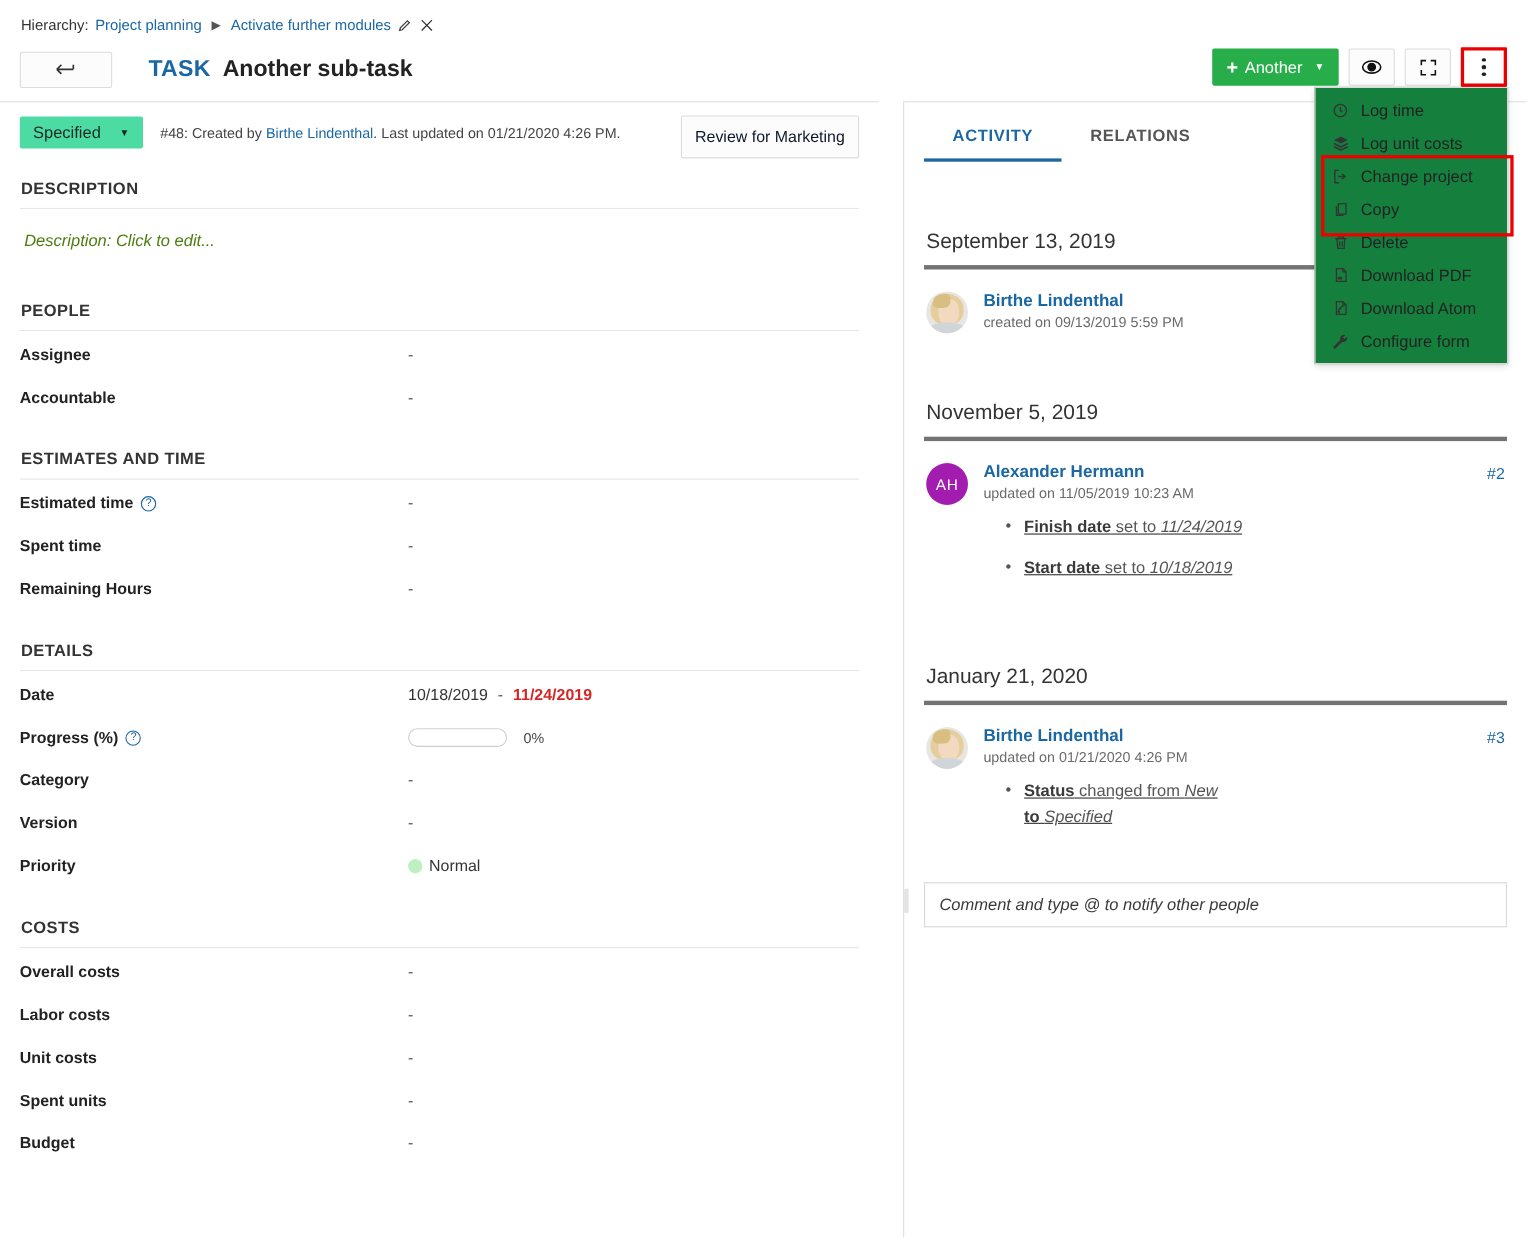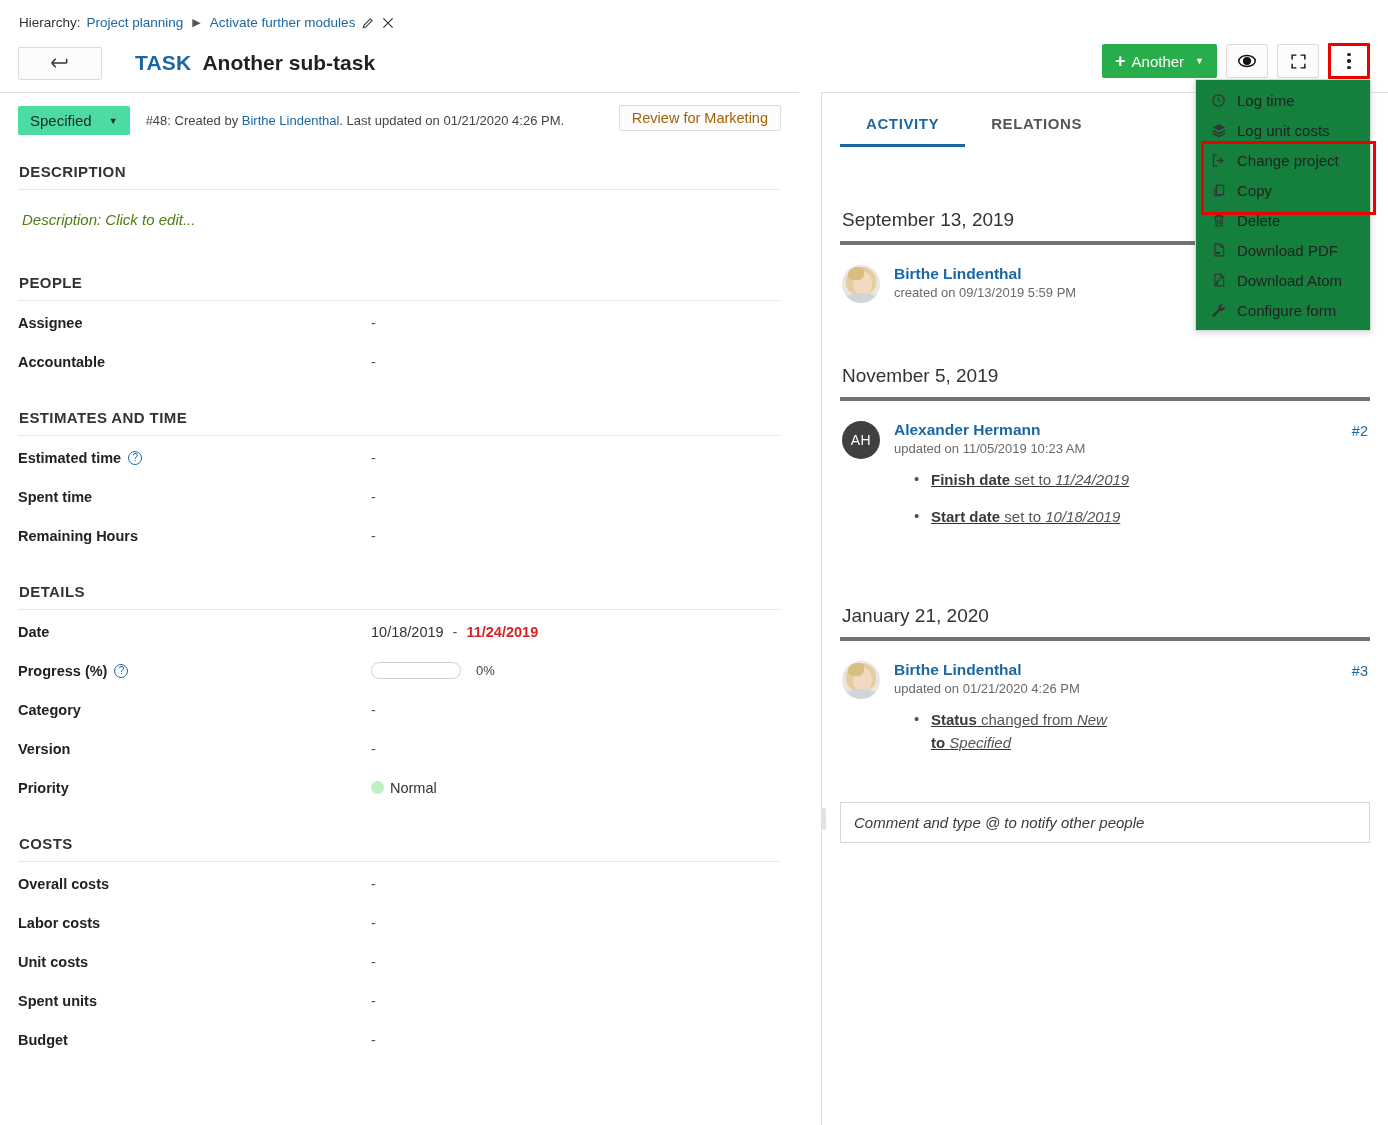--- a/index.html
+++ b/index.html
@@ -101,21 +101,21 @@
     background: #4ddba4; color: #1b2a25; border: none; border-radius: 2px;
     height: 29px; padding: 0 12px; display: flex; align-items: center; gap: 17px;
     font-size: 15px; cursor: pointer; font-family: inherit;
   }
   .status-badge .caret { font-size: 9px; }
   .meta-line { font-size: 13px; color: #444; }
   .meta-line a { color: #1a67a3; text-decoration: none; cursor: pointer; }
   .review-btn {
     position: absolute; right: 18px; top: 12px;
     border: 1px solid #dcdcdc; background: #fcfcfc; border-radius: 2px;
-    height: 26px; padding: 0 12px; font-size: 14.5px; color: #a16207;
+    height: 39px; padding: 0 12px; font-size: 14.5px; color: #0f172a;
     cursor: pointer; font-family: inherit;
   }
 
   
   .form { padding: 0 18px; }
   .section-title {
     font-size: 15px; font-weight: bold; color: #333; letter-spacing: .4px;
     padding: 28px 0 9px 1px; text-transform: uppercase;
   }
   .section-rule { border-bottom: 1px solid #e7e7e7; margin-bottom: 2px; }
@@ -180,21 +180,21 @@
   .avatar-photo .hairfront {
     position:absolute; left:6px; top:2px; width:16px; height:13px;
     background:#d9be82; border-radius:60% 30% 40% 30%;
   }
   .avatar-photo .body {
     position:absolute; left:3px; bottom:-2px; width:32px; height:12px;
     background:#cfd5d8; border-radius:50% 50% 0 0;
   }
   .avatar-initials {
     width: 38px; height: 38px; border-radius: 50%; flex: none;
-    background: #404040; color: #fff; display: flex; align-items: center;
+    background: #a21caf; color: #fff; display: flex; align-items: center;
     justify-content: center; font-size: 14px; letter-spacing: .5px;
   }
   .entry-body { flex: 1; }
   .entry-user { color: #1a67a3; font-size: 15.5px; font-weight: bold; cursor: pointer; }
   .entry-time { color: #6a6a6a; font-size: 13px; padding-top: 2px; }
   .entry-num {
     position: absolute; right: 2px; top: 22px;
     color: #1a67a3; font-size: 14.5px; cursor: pointer;
   }
   .changes { list-style: none; padding: 12px 0 0 20px; text-decoration: underline; }

